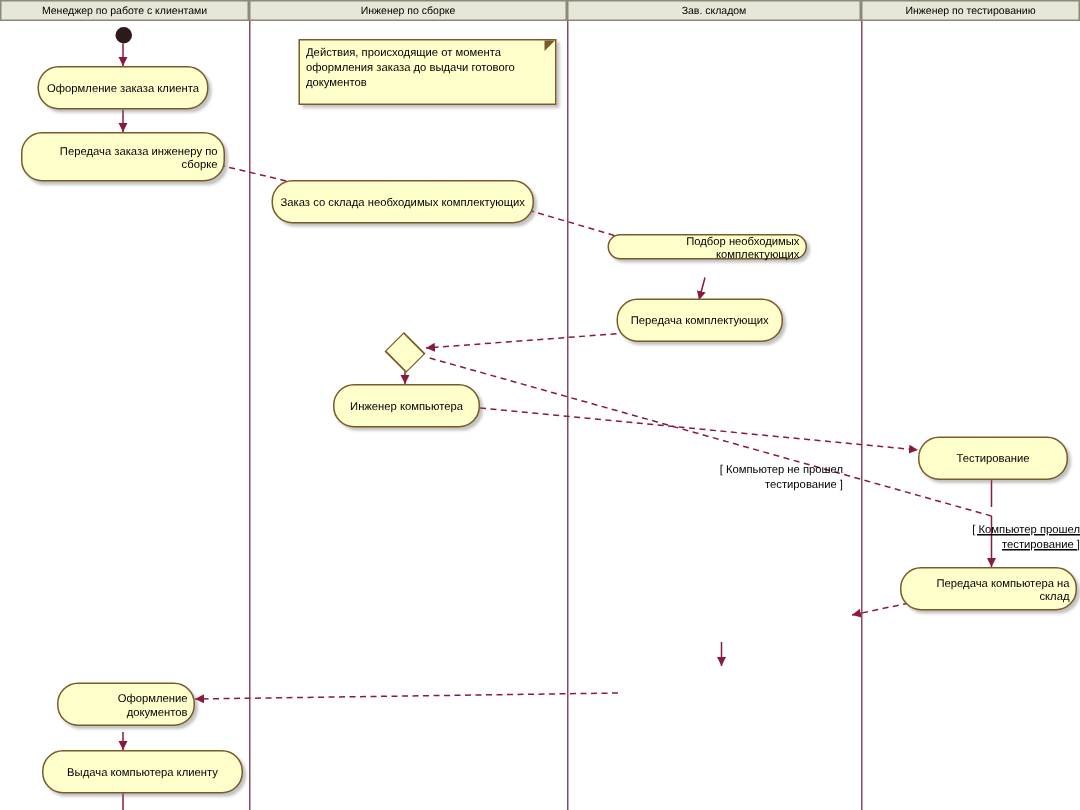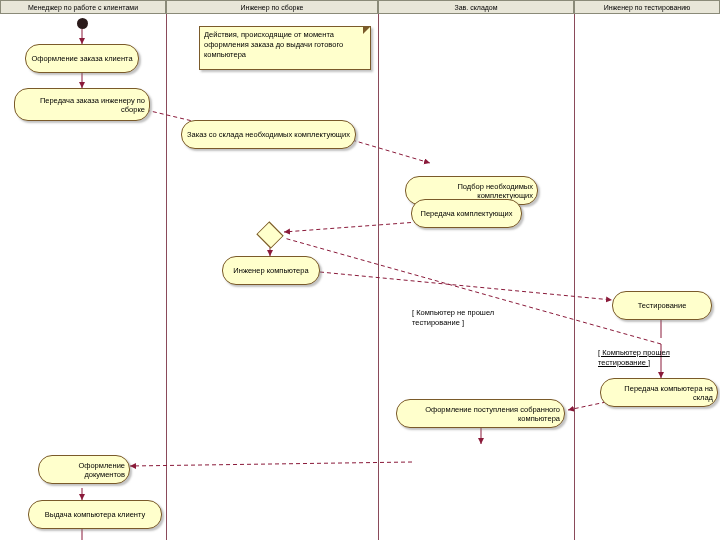--- a/index.html
+++ b/index.html
@@ -93,21 +93,21 @@
     height: 11px;
     border-radius: 50%;
     background: #2a1a1a;
   }
   
   .guard {
     position: absolute;
     font-size: 7.5px;
     line-height: 9.5px;
     color: #000000;
-    text-align: left;
+    text-align: right;
     white-space: pre-line;
   }
   
   #edges {
     position: absolute;
     left: 0; top: 0;
     width: 720px;
     height: 540px;
     pointer-events: none;
   }
@@ -179,41 +179,38 @@
   <div class="start-node" style="left:77px; top:18px;"></div>
 
   <div class="activity" style="left:25px; top:44px; width:114px; height:29px;">
     <span>Оформление заказа клиента</span>
   </div>
   <div class="activity" style="left:14px; top:88px; width:136px; height:33px;">
     <span>Передача заказа инженеру по сборке</span>
   </div>
 
   <div class="note" style="left:199px; top:26px; width:172px; height:44px;">
-    <span>Действия, происходящие от момента оформления заказа до выдачи готового компьютера</span>
+    <span>Действия, происходящие от момента оформления заказа до выдачи готового документов</span>
   </div>
 
   <div class="activity" style="left:181px; top:120px; width:175px; height:29px;">
     <span>Заказ со склада необходимых комплектующих</span>
   </div>
 
   <div class="diamond" style="left:257px; top:227px;"></div>
 
   <div class="activity" style="left:222px; top:256px; width:98px; height:29px;">
     <span>Инженер компьютера</span>
   </div>
 
-  <div class="activity" style="left:405px; top:156px; width:133px; height:29px;margin-top:20px;">
+  <div class="activity" style="left:405px; top:156px; width:133px; height:17px;">
     <span>Подбор необходимых комплектующих</span>
   </div>
   <div class="activity" style="left:411px; top:199px; width:111px; height:29px;">
     <span>Передача комплектующих</span>
-  </div>
-  <div class="activity" style="left:396px; top:399px; width:169px; height:29px;">
-    <span>Оформление поступления собранного компьютера</span>
   </div>
 
   <div class="activity" style="left:612px; top:291px; width:100px; height:29px;">
     <span>Тестирование</span>
   </div>
   <div class="activity" style="left:600px; top:378px; width:118px; height:29px;">
     <span>Передача компьютера на склад</span>
   </div>
 
   <div class="guard" style="left:412px; top:308px; width:150px;">[ Компьютер не прошел

